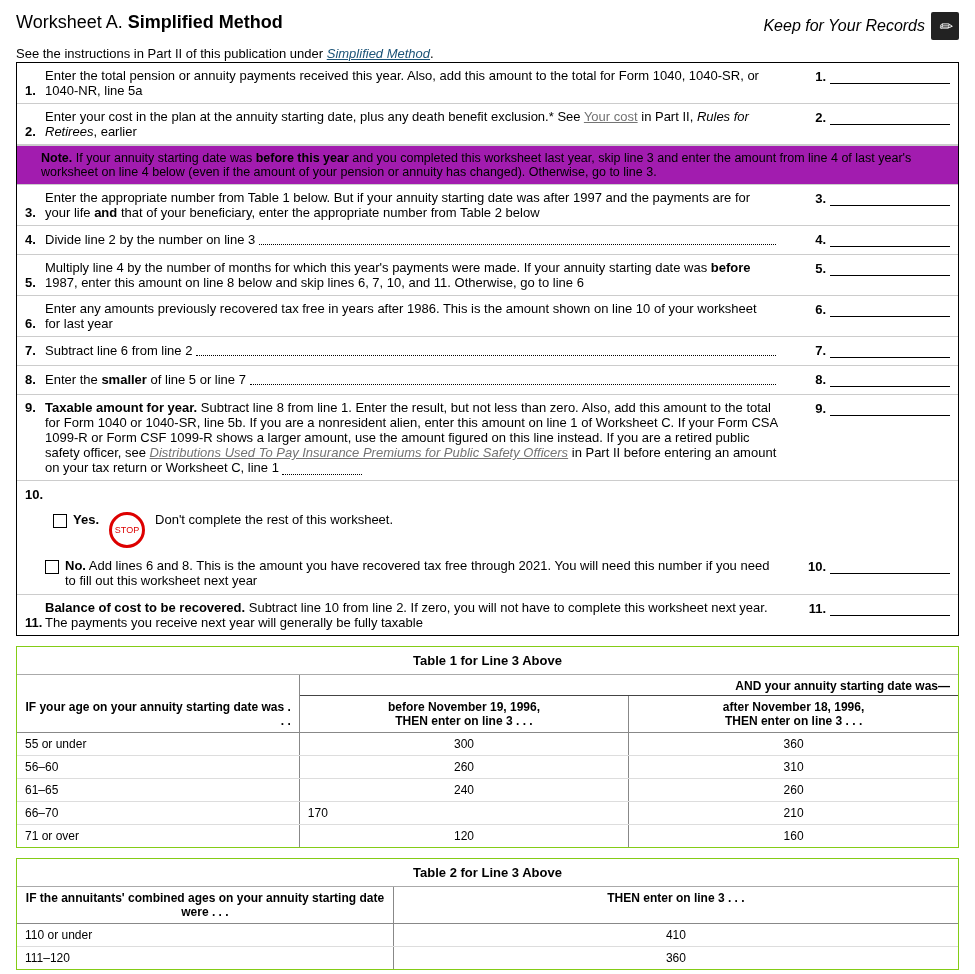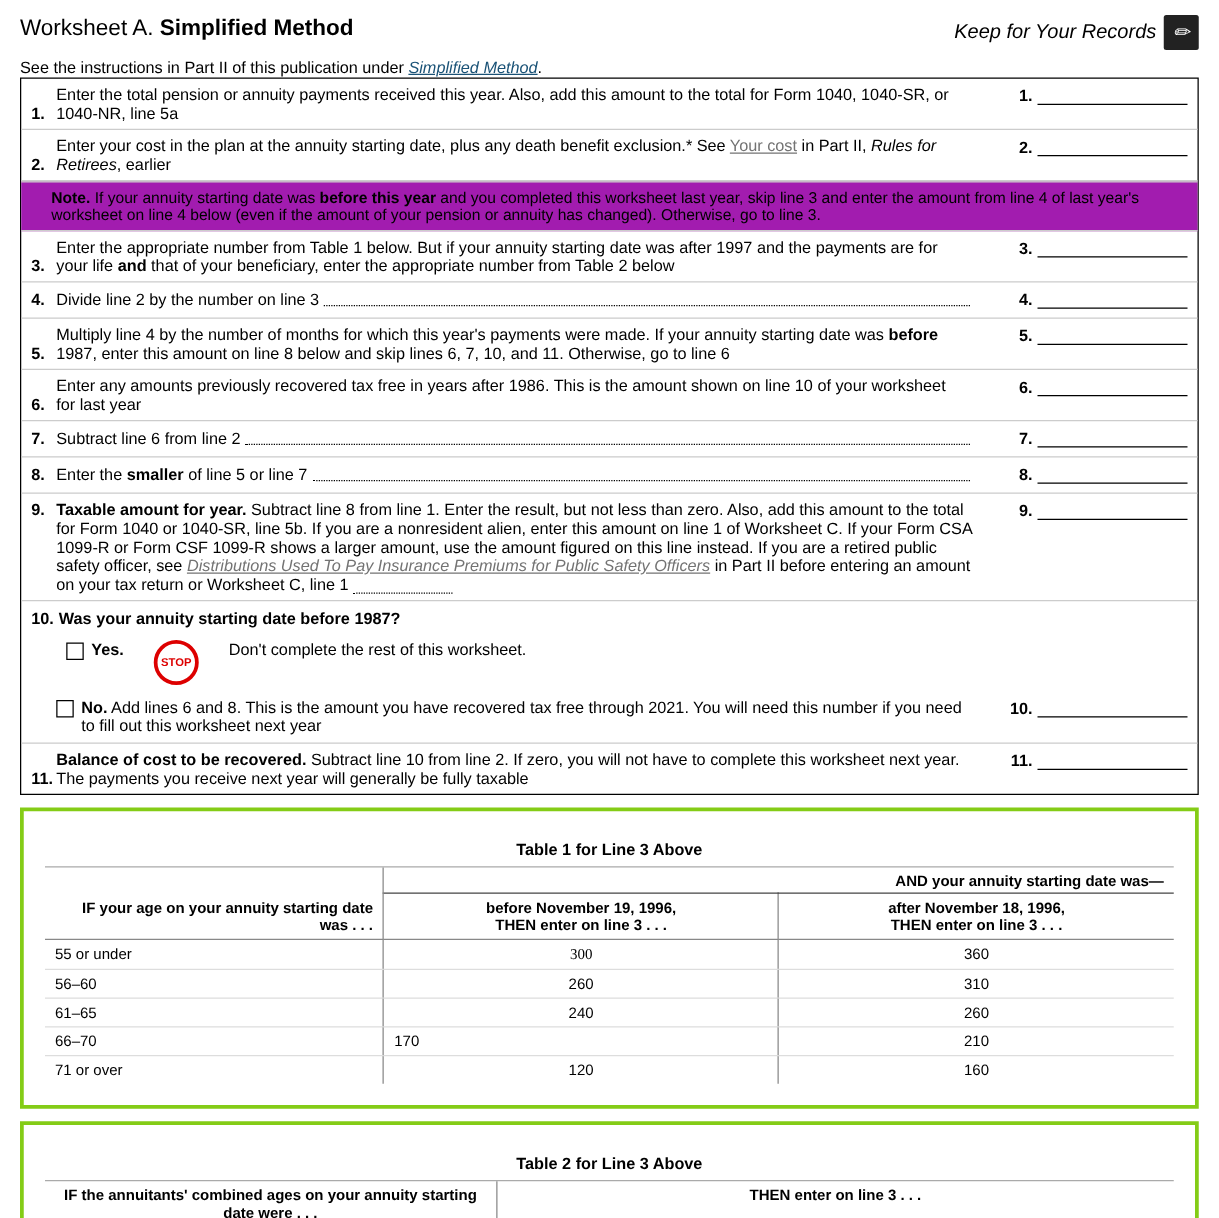--- a/index.html
+++ b/index.html
@@ -128,30 +128,30 @@
     .stop-icon {
       display: inline-flex;
       align-items: center;
       justify-content: center;
       width: 36px;
       height: 36px;
       background: #fff;
       border: 3px solid #d00;
       border-radius: 50%;
       font-size: 9px;
-      font-weight: bold;
+      font-weight: normal;
       color: #d00;
-      margin: 0 18px;
+      margin: 0 4px;
       flex-shrink: 0;
     }
     
     .table-section {
-      border: 3px solid #84cc16;
+      border: 1px solid #84cc16;
       margin-bottom: 10px;
-      padding: 17px;
+      padding: 0;
     }
     .table-title {
       text-align: center;
       font-weight: bold;
       font-size: 13px;
       padding: 6px;
       border-bottom: 1px solid #aaa;
     }
     .table-inner {
       width: 100%;
@@ -326,21 +326,20 @@
     </div>
     <div class="row-line">
       <span class="line-label">9.</span>
       <span class="underline-field"></span>
     </div>
   </div>
 
   <div style="padding: 6px 8px; border-bottom: 1px solid #ccc;">
     <div style="display:flex; align-items:flex-start;">
       <span class="row-num">10.</span>
-      <span><strong>Was your annuity starting date before 1987?</strong></span>
     </div>
     <div style="margin-top:6px; margin-left: 20px;">
       <div class="checkbox-row">
         <div class="cb-box"></div>
         <strong>Yes.</strong>
         <div class="stop-icon">STOP</div>
         <span>Don't complete the rest of this worksheet.</span>
       </div>
       <div style="margin-top:6px;">
         <div style="display:flex; align-items:flex-start; gap:6px;">
@@ -391,21 +390,21 @@
           <span><strong>before</strong> November 19, 1996,<br>THEN enter on line 3 . . .</span>
         </th>
         <th class="col-after">
           <span><strong>after</strong> November 18, 1996,<br>THEN enter on line 3 . . .</span>
         </th>
       </tr>
     </thead>
     <tbody id="table1-body">
     <tr>
     <td class="col-age">55 or under</td>
-    <td class="col-before" style="text-align:center;font-family:Liberation Serif, serif;">300</td>
+    <td class="col-before" style="text-align:center;">300</td>
     <td class="col-after" style="text-align:center;">360</td>
   </tr>
         <tr>
     <td class="col-age">56–60</td>
     <td class="col-before" style="text-align:center;">260</td>
     <td class="col-after" style="text-align:center;">310</td>
   </tr>
         <tr>
     <td class="col-age">61–65</td>
     <td class="col-before" style="text-align:center;">240</td>

